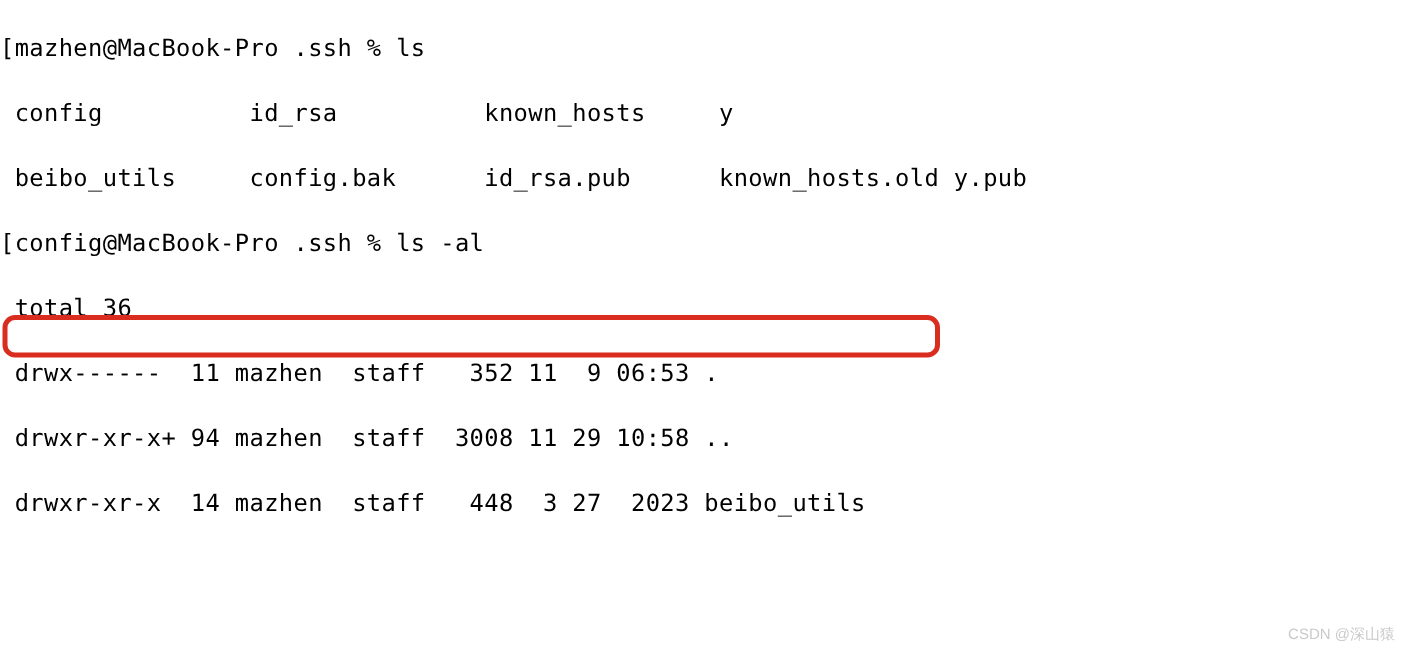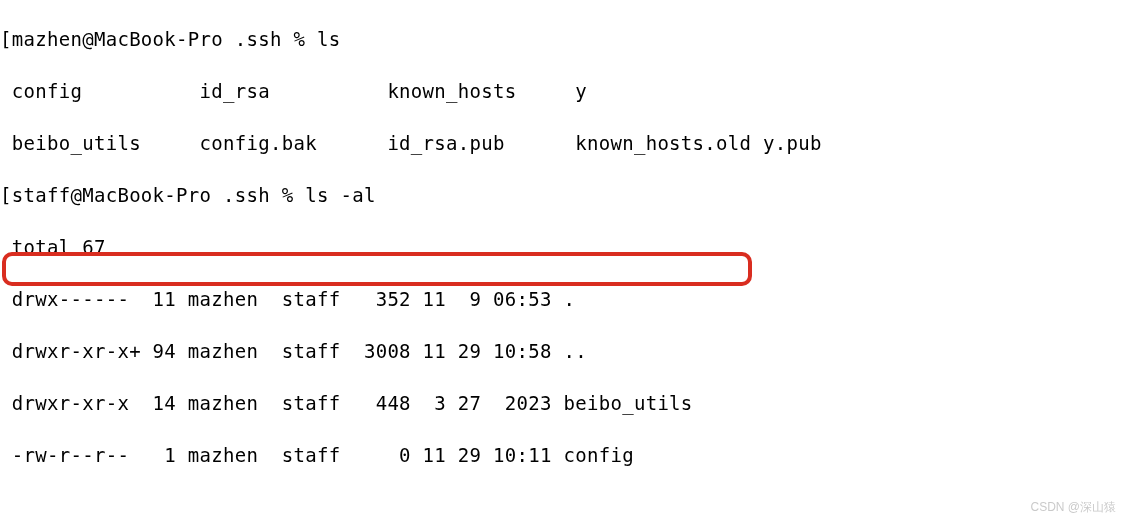--- a/index.html
+++ b/index.html
@@ -36,26 +36,25 @@
     letter-spacing: 0;
   }
 </style>
 </head>
 <body>
 
 <div class="terminal">
 <span class="line">[mazhen@MacBook-Pro .ssh % ls</span>
 <span class="line"> config          id_rsa          known_hosts     y</span>
 <span class="line"> beibo_utils     config.bak      id_rsa.pub      known_hosts.old y.pub</span>
-<span class="line">[staff@MacBook-Pro .ssh % ls -al</span>
-<span class="line"> total 67</span>
+<span class="line">[config@MacBook-Pro .ssh % ls -al</span>
+<span class="line"> total 36</span>
 <span class="line"> drwx------  11 mazhen  staff   352 11  9 06:53 .</span>
 <span class="line"> drwxr-xr-x+ 94 mazhen  staff  3008 11 29 10:58 ..</span>
 <span class="line"> drwxr-xr-x  14 mazhen  staff   448  3 27  2023 beibo_utils</span>
-<span class="line"> -rw-r--r--   1 mazhen  staff     0 11 29 10:11 config</span>
 
 
 
 
 
 
 
 
 </div>
 

